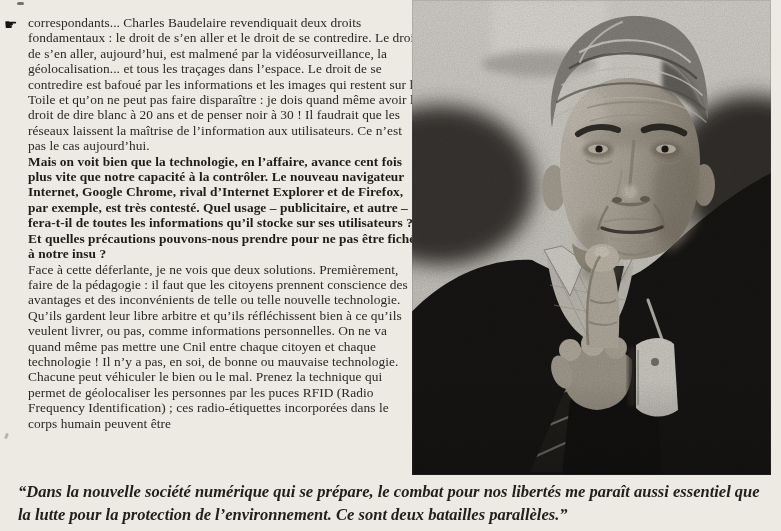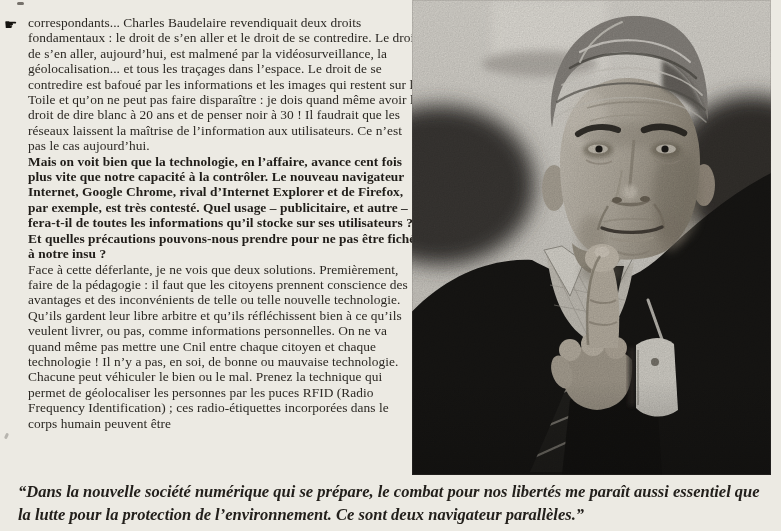--- a/index.html
+++ b/index.html
@@ -180,13 +180,13 @@
     <path d="M226,350 L226,405" fill="none" stroke="#a09c93" stroke-width="2" opacity="0.7"></path>
     <path d="M236,300 L252,345" fill="none" stroke="#d9d6ce" stroke-width="3" opacity="0.85" stroke-linecap="round"></path>
     <circle cx="243" cy="362" r="4" fill="#7a766d"></circle>
 
     <rect x="0" y="380" width="359" height="95" fill="url(#vGrad)"></rect>
     <rect x="0" y="0" width="359" height="475" filter="url(#grain)" opacity="0.16"></rect>
     <rect x="0.5" y="0.5" width="358" height="474" fill="none" stroke="#64605a" stroke-opacity="0.18"></rect>
   </svg>
 </figure>
 
-<blockquote class="pull-quote">“Dans la nouvelle société numérique qui se prépare, le combat pour nos libertés me paraît aussi essentiel que la lutte pour la protection de l’environnement. Ce sont deux navigateur parallèles.”</blockquote>
+<blockquote class="pull-quote">“Dans la nouvelle société numérique qui se prépare, le combat pour nos libertés me paraît aussi essentiel que la lutte pour la protection de l’environnement. Ce sont deux batailles parallèles.”</blockquote>
 
 </body></html>

